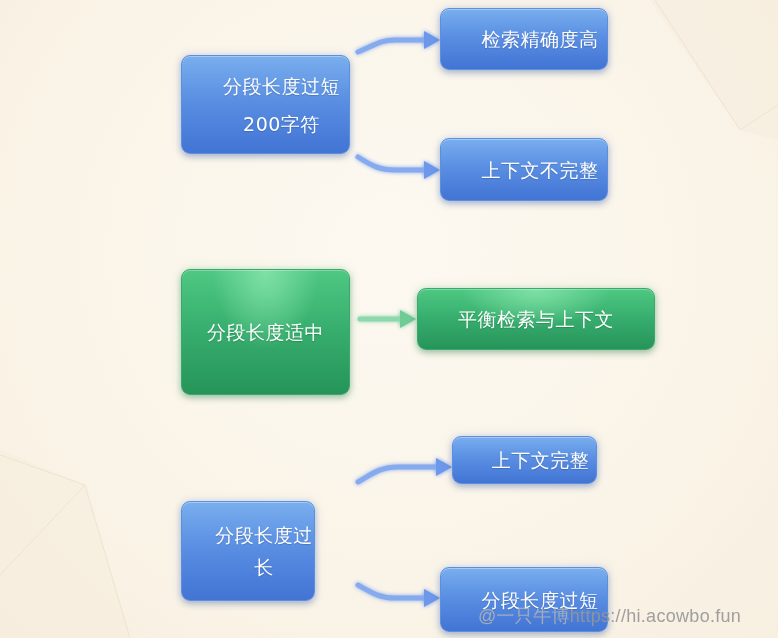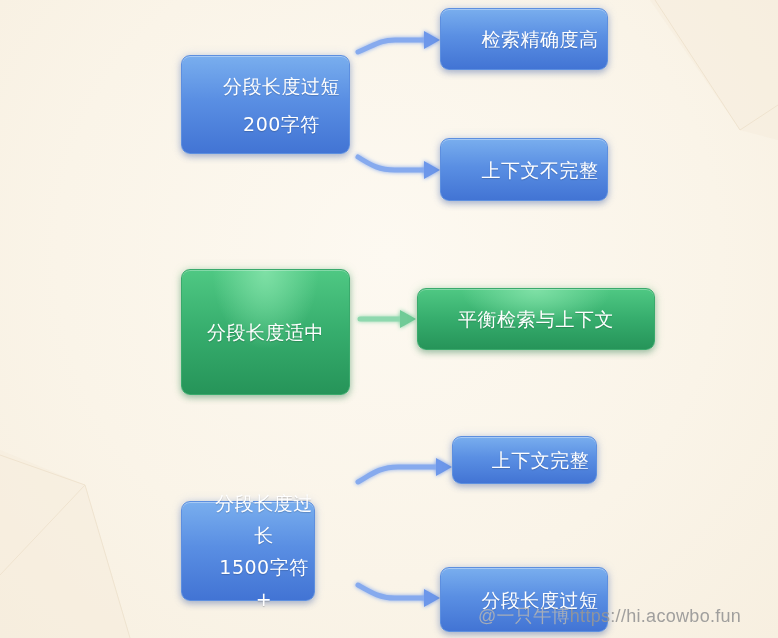--- a/index.html
+++ b/index.html
@@ -95,21 +95,20 @@
 
 <div class="box green" style="left:181px; top:269px; width:169px; height:126px;">
   <span>分段长度适中</span>
 </div>
 <div class="box green" style="left:417px; top:288px; width:238px; height:62px;">
   <span>平衡检索与上下文</span>
 </div>
 
 <div class="box blue" style="left:181px; top:482px; width:134px; height:100px;margin-top:19px;">
   <span>分段长度过长</span>
-  <span>1500字符+</span>
 </div>
 <div class="box blue" style="left:452px; top:436px; width:145px; height:48px;">
   <span>上下文完整</span>
 </div>
 <div class="box blue" style="left:440px; top:567px; width:168px; height:65px;">
   <span>分段长度过短</span>
 </div>
 
 <div class="watermark">
   <span class="wm-at">@一只牛博</span><span>https://hi.acowbo.fun</span>

